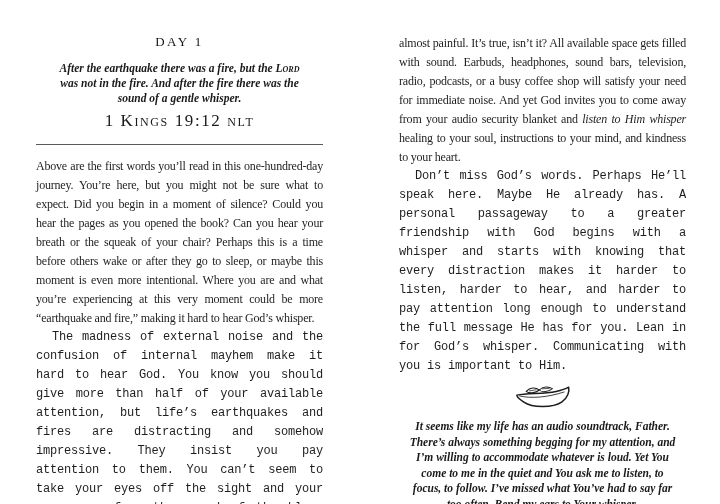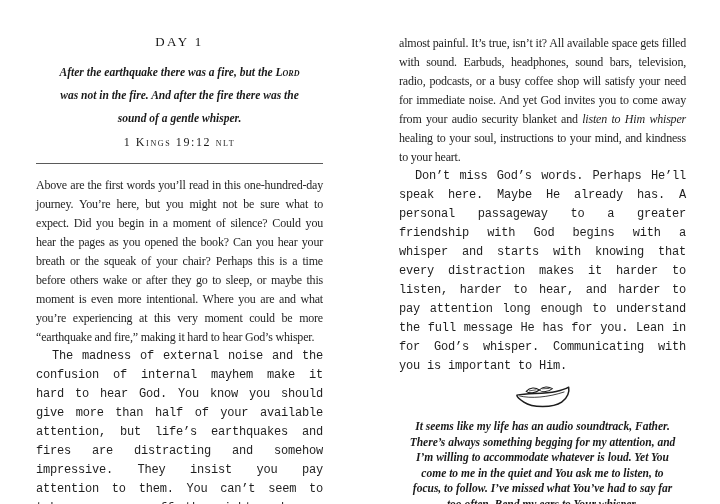--- a/index.html
+++ b/index.html
@@ -34,30 +34,30 @@
     letter-spacing: 0.2px;
     color: #141414;
   }
   .epigraph {
     margin: 11px auto 0 auto;
     width: 258px;
     text-align: center;
     font-style: italic;
     font-weight: bold;
     font-size: 11.5px;
-    line-height: 23px;
+    line-height: 15px;
     color: #1a1a1a;
   }
   .smallcaps { font-variant: small-caps; }
   .citation {
     margin-top: 5px;
     text-align: center;
     font-variant: small-caps;
     letter-spacing: 1.6px;
-    font-size: 12px;
+    font-size: 17px;
     color: #1a1a1a;
   }
   .rule {
     border: none;
     border-top: 1.5px solid #5a5a5a;
     margin: 13px 0 0 0;
     width: 100%;
   }
 
   

